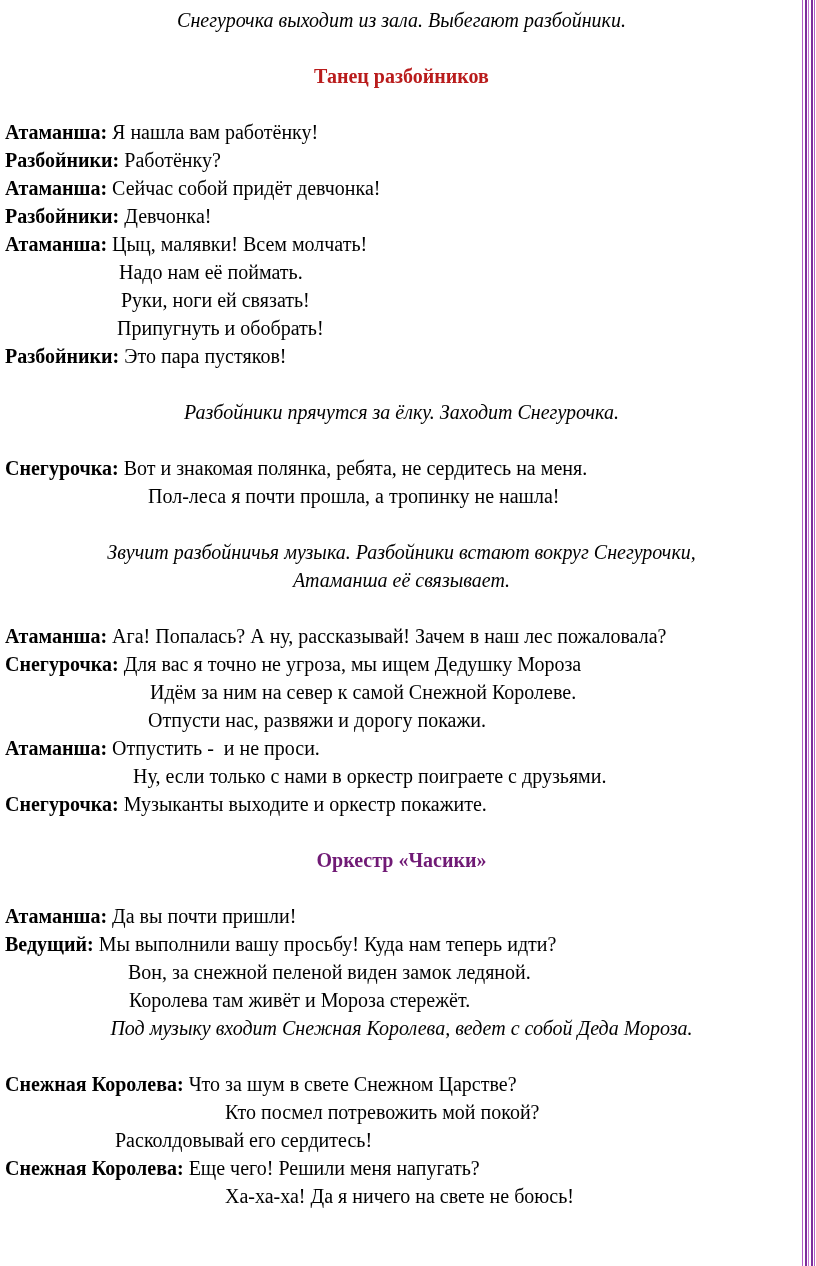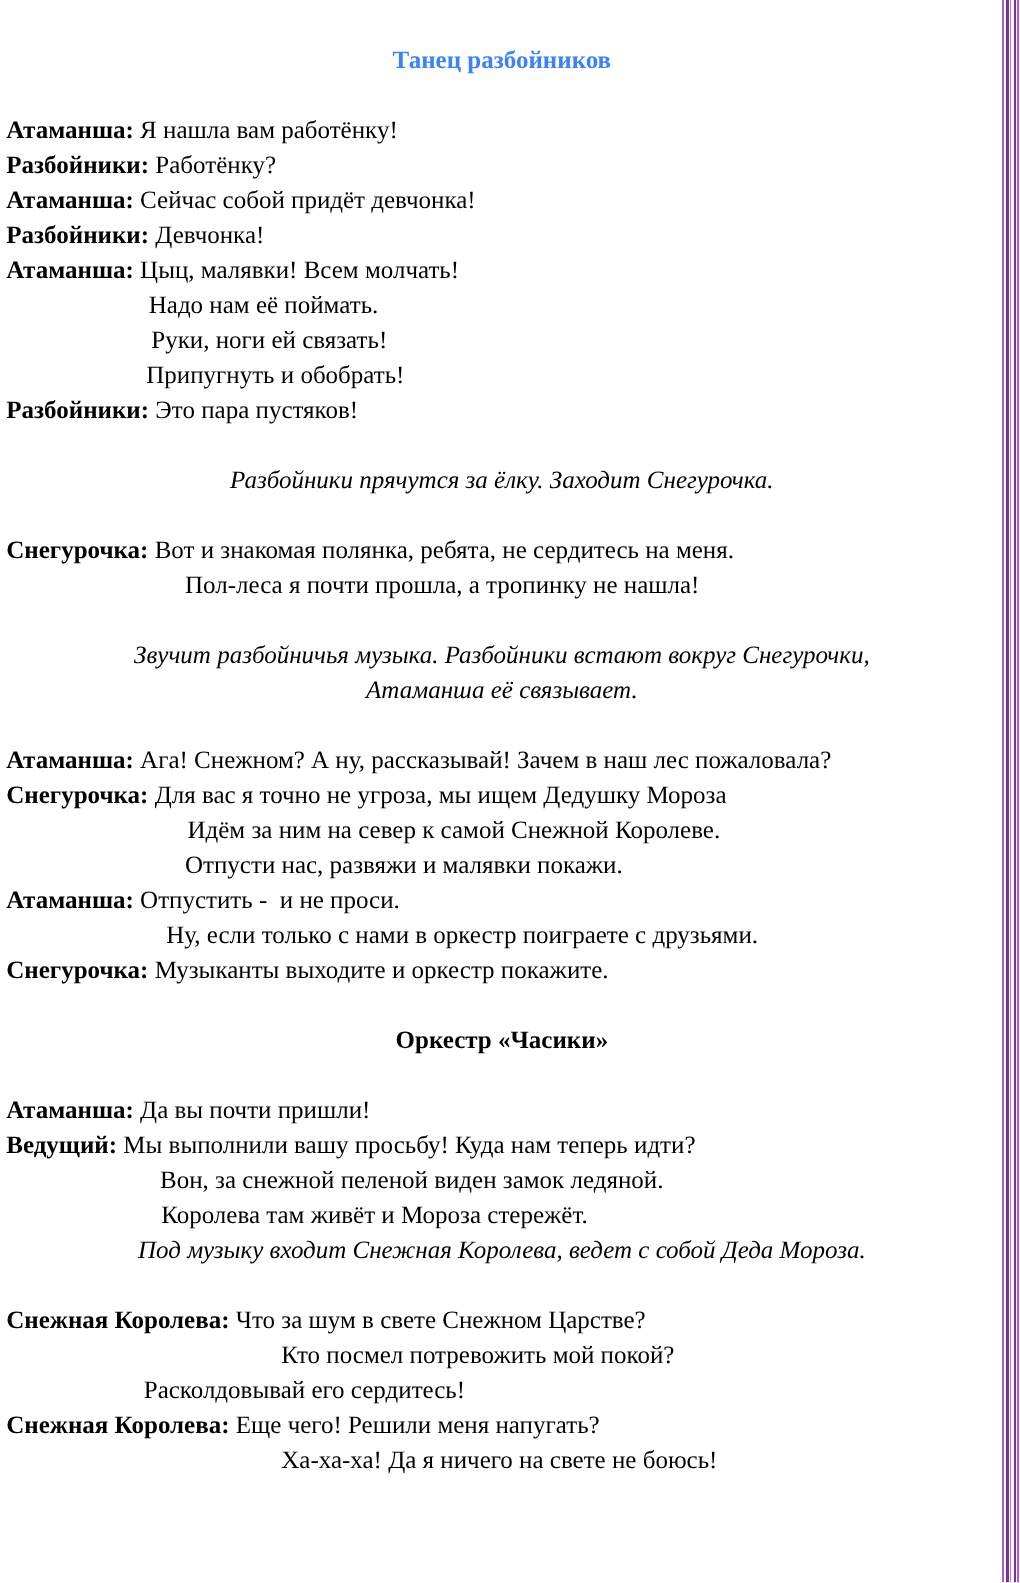--- a/index.html
+++ b/index.html
@@ -44,50 +44,51 @@
     width: 15px;
     height: 1266px;
     z-index: 5;
   }
 </style>
 </head>
 <body>
 
 <div class="page">
   <div id="lines-host">
+      <div class="line stage">Снегурочка выходит из зала. Выбегают разбойники.</div>
       <div class="line blank">&nbsp;</div>
-      <div class="line heading" style="color: #3b82f6;">Танец разбойников</div>
+      <div class="line heading" style="color: #b91c1c;">Танец разбойников</div>
       <div class="line blank">&nbsp;</div>
       <div class="line dialogue"><b>Атаманша:</b><span> Я нашла вам работёнку!</span></div>
       <div class="line dialogue"><b>Разбойники:</b><span> Работёнку?</span></div>
       <div class="line dialogue"><b>Атаманша:</b><span> Сейчас собой придёт девчонка!</span></div>
       <div class="line dialogue"><b>Разбойники:</b><span> Девчонка!</span></div>
       <div class="line dialogue"><b>Атаманша:</b><span> Цыц, малявки! Всем молчать!</span></div>
       <div class="line continuation" style="padding-left: 114px;">Надо нам её поймать.</div>
       <div class="line continuation" style="padding-left: 116px;">Руки, ноги ей связать!</div>
       <div class="line continuation" style="padding-left: 112px;">Припугнуть и обобрать!</div>
       <div class="line dialogue"><b>Разбойники:</b><span> Это пара пустяков!</span></div>
       <div class="line blank">&nbsp;</div>
       <div class="line stage">Разбойники прячутся за ёлку. Заходит Снегурочка.</div>
       <div class="line blank">&nbsp;</div>
       <div class="line dialogue"><b>Снегурочка:</b><span> Вот и знакомая полянка, ребята, не сердитесь на меня.</span></div>
       <div class="line continuation" style="padding-left: 143px;">Пол-леса я почти прошла, а тропинку не нашла!</div>
       <div class="line blank">&nbsp;</div>
       <div class="line stage">Звучит разбойничья музыка. Разбойники встают вокруг Снегурочки,</div>
       <div class="line stage">Атаманша её связывает.</div>
       <div class="line blank">&nbsp;</div>
-      <div class="line dialogue"><b>Атаманша:</b><span> Ага! Снежном? А ну, рассказывай! Зачем в наш лес пожаловала?</span></div>
+      <div class="line dialogue"><b>Атаманша:</b><span> Ага! Попалась? А ну, рассказывай! Зачем в наш лес пожаловала?</span></div>
       <div class="line dialogue"><b>Снегурочка:</b><span> Для вас я точно не угроза, мы ищем Дедушку Мороза</span></div>
       <div class="line continuation" style="padding-left: 145px;">Идём за ним на север к самой Снежной Королеве.</div>
-      <div class="line continuation" style="padding-left: 143px;">Отпусти нас, развяжи и малявки покажи.</div>
+      <div class="line continuation" style="padding-left: 143px;">Отпусти нас, развяжи и дорогу покажи.</div>
       <div class="line dialogue"><b>Атаманша:</b><span> Отпустить -  и не проси.</span></div>
       <div class="line continuation" style="padding-left: 128px;">Ну, если только с нами в оркестр поиграете с друзьями.</div>
       <div class="line dialogue"><b>Снегурочка:</b><span> Музыканты выходите и оркестр покажите.</span></div>
       <div class="line blank">&nbsp;</div>
-      <div class="line heading" style="color: #000000;">Оркестр «Часики»</div>
+      <div class="line heading" style="color: #701a75;">Оркестр «Часики»</div>
       <div class="line blank">&nbsp;</div>
       <div class="line dialogue"><b>Атаманша:</b><span> Да вы почти пришли!</span></div>
       <div class="line dialogue"><b>Ведущий:</b><span> Мы выполнили вашу просьбу! Куда нам теперь идти?</span></div>
       <div class="line continuation" style="padding-left: 123px;">Вон, за снежной пеленой виден замок ледяной.</div>
       <div class="line continuation" style="padding-left: 124px;">Королева там живёт и Мороза стережёт.</div>
       <div class="line stage">Под музыку входит Снежная Королева, ведет с собой Деда Мороза.</div>
       <div class="line blank">&nbsp;</div>
       <div class="line dialogue"><b>Снежная Королева:</b><span> Что за шум в свете Снежном Царстве?</span></div>
       <div class="line continuation" style="padding-left: 220px;">Кто посмел потревожить мой покой?</div>
       <div class="line continuation" style="padding-left: 110px;">Расколдовывай его сердитесь!</div>

